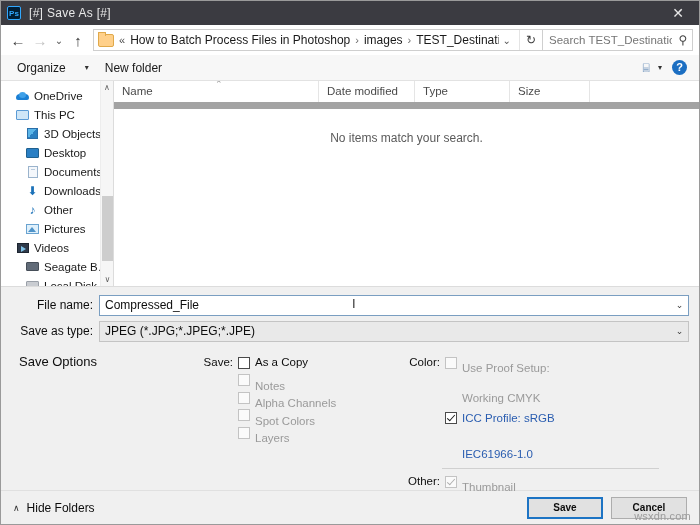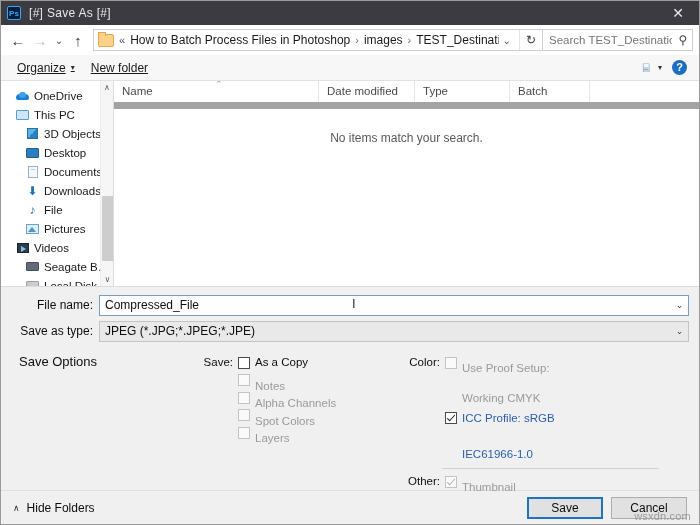--- a/index.html
+++ b/index.html
@@ -179,22 +179,21 @@
     padding: 0 8px;
     box-sizing: border-box;
   }
   .cmd-item {
     font-size: 12px;
     color: #1a1a1a;
     padding: 2px 8px;
     cursor: default;
     display: flex;
     align-items: center;
-    gap: 5px;
-    text-decoration: underline;
+    gap: 19px;
   }
   .cmd-caret { font-size: 8px; color: #333; }
   .cmd-spacer { flex: 1 1 auto; }
   .view-ico {
     width: 16px; height: 14px;
     display: flex; align-items: center; justify-content: center;
     color: #3c6ea5; font-size: 12px; cursor: default;
   }
   .view-caret { font-size: 8px; color: #333; margin: 0 10px 0 4px; cursor: default; }
   .help-ico {
@@ -581,30 +580,31 @@
     gap: 7px;
     font-size: 12px;
     color: #0d0d0d;
     cursor: default;
   }
   .hf-caret { font-size: 9px; color: #333; }
   .footer-spacer { flex: 1 1 auto; }
   .btn {
     width: 76px;
     height: 22px;
-    font-size: 12px;
+    font-size: 10px;
     color: #0d0d0d;
     background: #e1e1e1;
     border: 1px solid #adadad;
     display: flex;
     align-items: center;
     justify-content: center;
     box-sizing: border-box;
     cursor: default;
     margin-left: 8px;
+    font-weight: bold;
   }
   .btn.primary { border: 2px solid #1d74c4; background: #e1e1e1; }
   .watermark {
     position: absolute;
     right: 8px;
     bottom: 2px;
     font-size: 11px;
     color: #9c9c9c;
     letter-spacing: .2px;
     pointer-events: none;
@@ -697,21 +697,21 @@
       <div class="tree-item" style="padding-left:24px">
         <span class="ic">
             <span class="ic-down">⬇</span>
           </span>
         <span class="tree-label">Downloads</span>
       </div>
       <div class="tree-item" style="padding-left:24px">
         <span class="ic">
             <span class="ic-music">♪</span>
           </span>
-        <span class="tree-label">File</span>
+        <span class="tree-label">Other</span>
       </div>
       <div class="tree-item" style="padding-left:24px">
         <span class="ic">
             <span class="ic-pic"></span>
           </span>
         <span class="tree-label">Pictures</span>
       </div>
       <div class="tree-item" style="">
         <span class="ic">
             <span class="ic-video"></span>
@@ -751,21 +751,21 @@
     </div>
 
     <div class="filelist">
       <div class="col-header">
         <div class="col col-name">
           <span>Name</span>
           <span class="sort-caret">⌃</span>
         </div>
         <div class="col col-date">Date modified</div>
         <div class="col col-type">Type</div>
-        <div class="col col-size">Batch</div>
+        <div class="col col-size">Size</div>
         <div class="col-rest"></div>
       </div>
       <div class="empty-msg">No items match your search.</div>
     </div>
   </div>
 
   <div class="form-area">
     <div class="form-row">
       <div class="form-label">File name:</div>
       <div class="combo">

